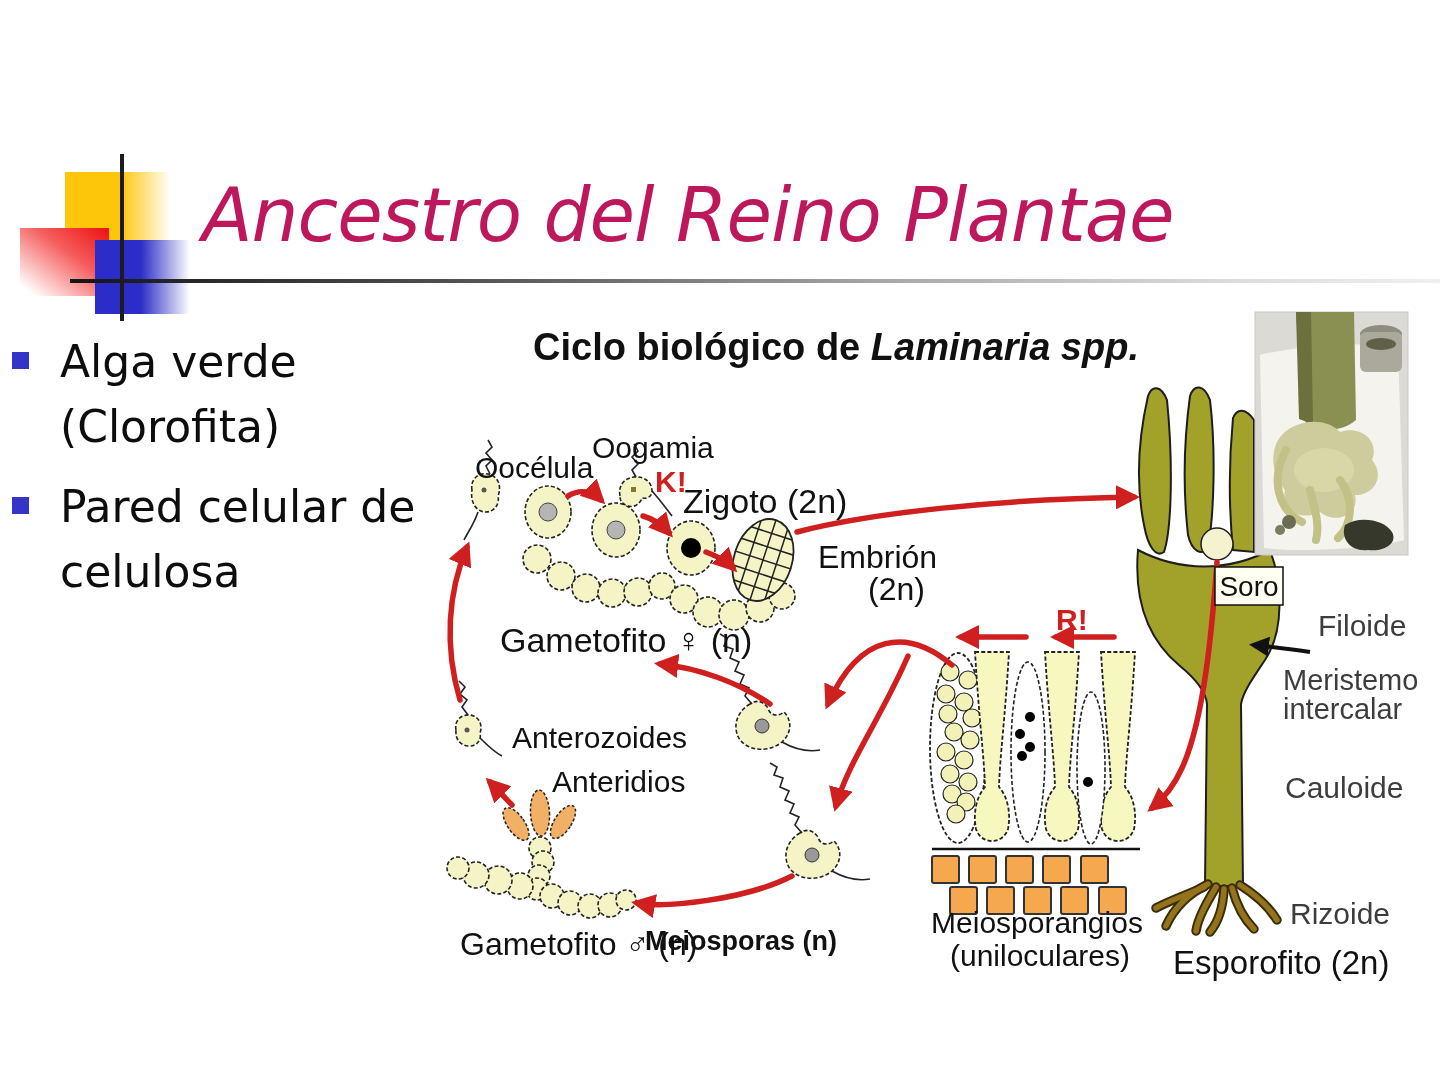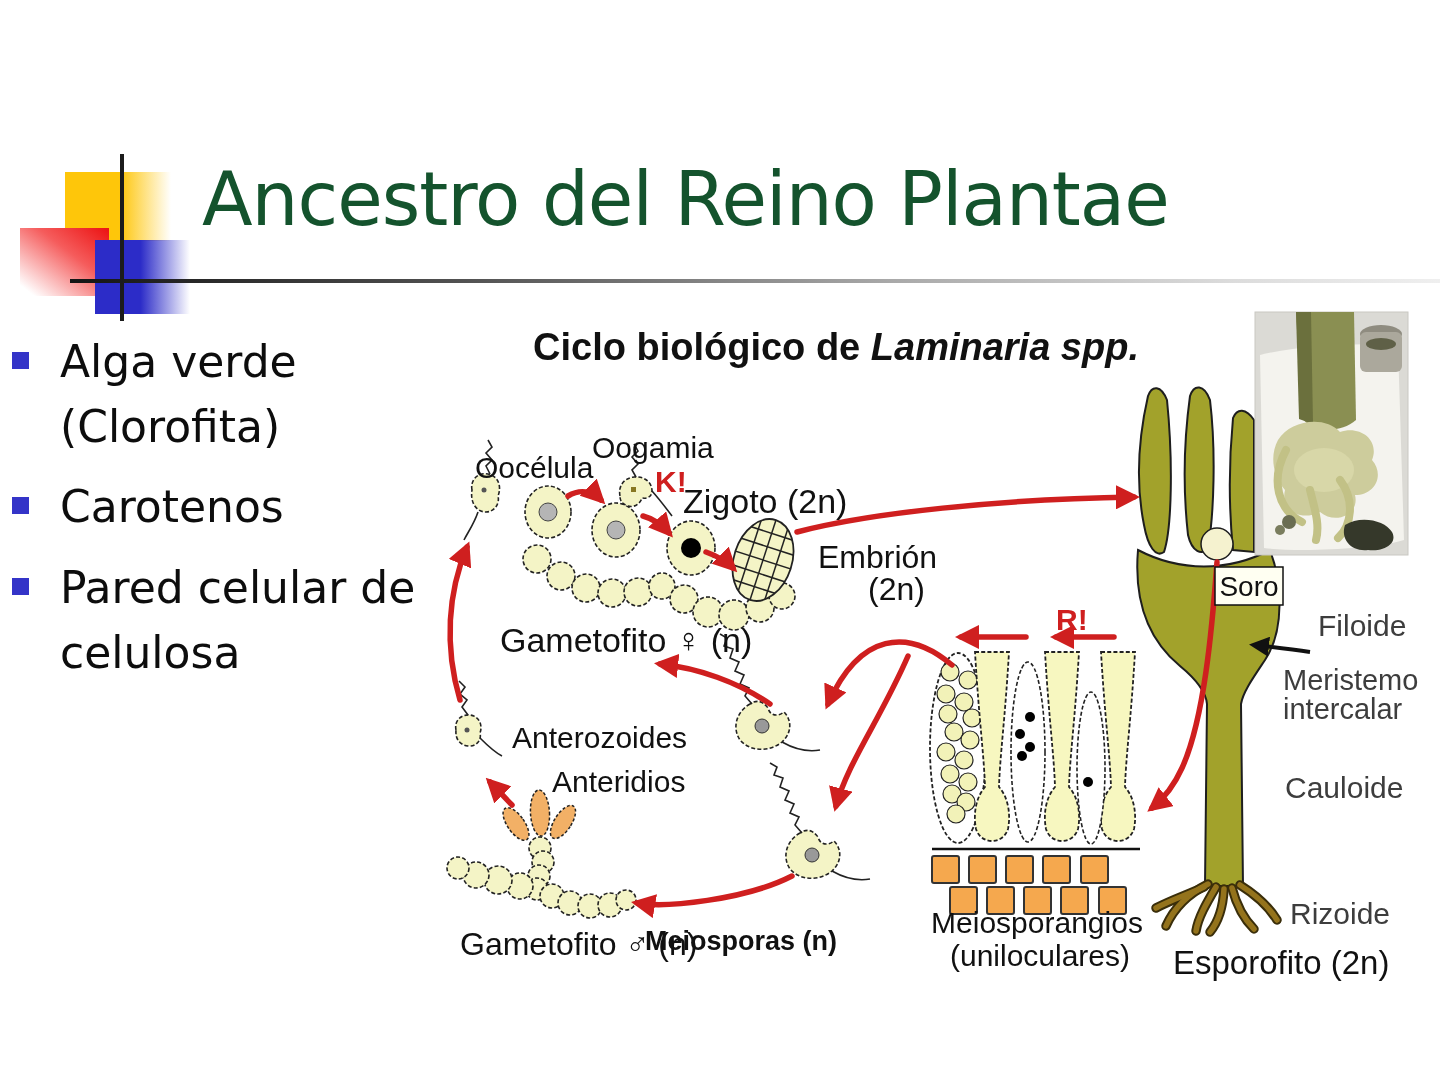--- a/index.html
+++ b/index.html
@@ -11,22 +11,22 @@
   .deco-yellow { position:absolute; left:65px; top:172px; width:106px; height:69px;
     background:linear-gradient(to right,#fec60a 0%,#fec60a 52%,rgba(255,255,255,0) 100%); }
   .deco-red { position:absolute; left:20px; top:228px; width:89px; height:68px;
     background:linear-gradient(to bottom left,#ec1111 0%,#f55c5c 40%,rgba(255,255,255,0) 92%); }
   .deco-blue { position:absolute; left:95px; top:240px; width:95px; height:74px;
     background:linear-gradient(to right,#2c2cc8 0%,#2c2cc8 48%,rgba(255,255,255,0) 100%); }
   .deco-vline { position:absolute; left:120px; top:154px; width:4px; height:167px; background:#1c1c1c; }
   .deco-hline { position:absolute; left:70px; top:279px; width:1370px; height:4px;
     background:linear-gradient(to right,#141414 0%,#555 30%,#a9a9a9 60%,#dcdcdc 85%,#efefef 100%); }
   
-  .slide-title { position:absolute; left:202px; top:156px; font-size:74px; letter-spacing:-1px;
-    color:#14532d; white-space:nowrap; }
+  .slide-title { position:absolute; left:202px; top:172px; font-size:74px; letter-spacing:-1px;
+    color:#be185d; white-space:nowrap;font-style:italic; }
   
   .bullets { position:absolute; left:12px; top:330px; width:418px; }
   .bullet-item { position:relative; padding-left:48px; font-size:44px; line-height:1.47;
     color:#0d0d0d; margin-bottom:16px; }
   .bullet-sq { position:absolute; left:0; top:22px; width:17px; height:17px; background:#3434c8; }
   .greek { font-family:"DejaVu Serif",serif; font-style:italic; font-size:48px; }
   
   .diagram { position:absolute; left:440px; top:300px; width:1000px; height:720px; }
   svg text { font-family:"Liberation Sans","DejaVu Sans",sans-serif; fill:#111; }
   .lblgray { fill:#3d3d3d; }
@@ -45,24 +45,20 @@
   <div class="deco-blue"></div>
   <div class="deco-vline"></div>
   <div class="deco-hline"></div>
 
   <div class="slide-title">Ancestro del Reino Plantae</div>
 
   <div class="bullets">
     <div class="bullet-item">
       <span class="bullet-sq"></span>
       <span>Alga verde (Clorofita)</span>
-    </div>
-    <div class="bullet-item">
-      <span class="bullet-sq"></span>
-      <span>Carotenos</span>
     </div>
     <div class="bullet-item">
       <span class="bullet-sq"></span>
       <span>Pared celular de celulosa</span>
     </div>
   </div>
 
   <svg class="diagram" viewBox="0 0 1000 720">
     <defs>
       <marker id="mr" viewBox="0 0 10 10" refX="7.5" refY="5" markerWidth="4.4" markerHeight="4.4" orient="auto">

